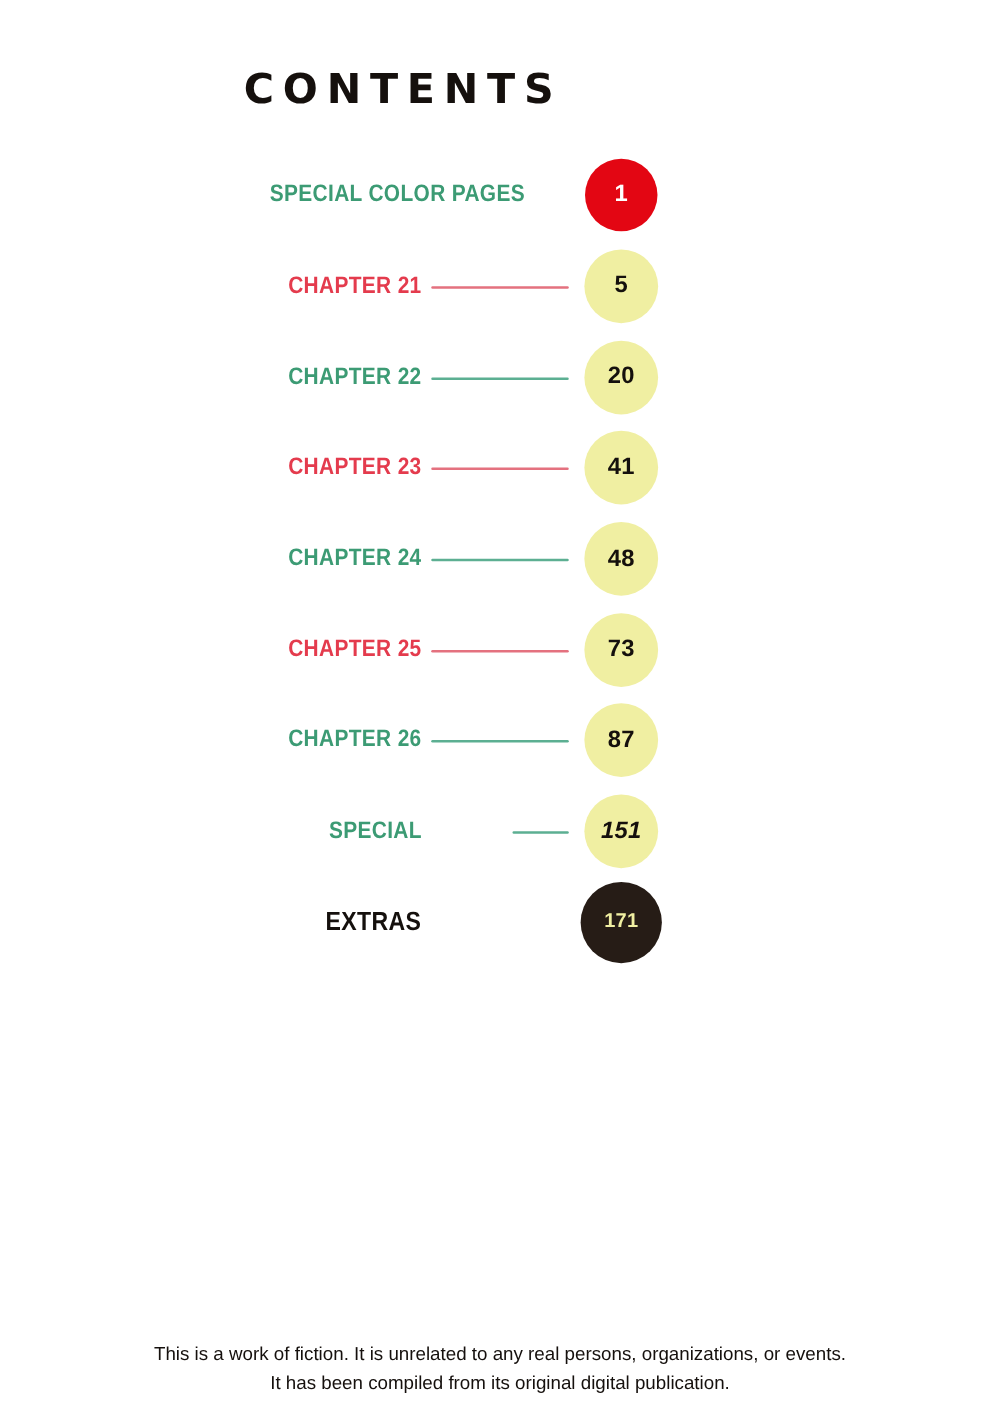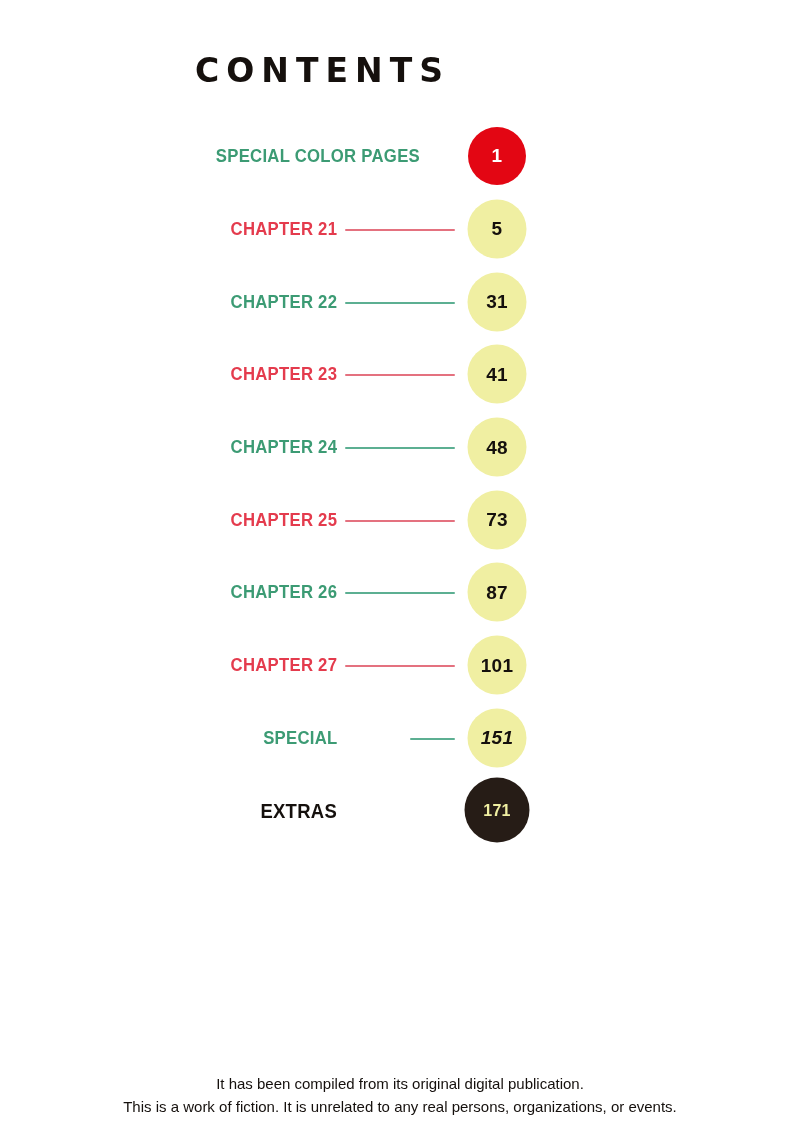--- a/index.html
+++ b/index.html
@@ -140,21 +140,21 @@
         <div class="row-badge first" style="background: rgb(227, 6, 19); color: rgb(255, 255, 255);">1</div>
       </div>
       <div class="toc-row">
         <div class="row-label" style="color: rgb(228, 59, 77);">CHAPTER 21</div>
         <div class="row-line" style="left: 345px; width: 110px; background: rgb(228, 113, 127);"></div>
         <div class="row-badge" style="background: rgb(240, 239, 162); color: rgb(21, 16, 13);">5</div>
       </div>
       <div class="toc-row">
         <div class="row-label" style="color: rgb(60, 155, 116);">CHAPTER 22</div>
         <div class="row-line" style="left: 345px; width: 110px; background: rgb(92, 175, 146);"></div>
-        <div class="row-badge" style="background: rgb(240, 239, 162); color: rgb(21, 16, 13);">31</div>
+        <div class="row-badge" style="background: rgb(240, 239, 162); color: rgb(21, 16, 13);">20</div>
       </div>
       <div class="toc-row">
         <div class="row-label" style="color: rgb(228, 59, 77);">CHAPTER 23</div>
         <div class="row-line" style="left: 345px; width: 110px; background: rgb(228, 113, 127);"></div>
         <div class="row-badge" style="background: rgb(240, 239, 162); color: rgb(21, 16, 13);">41</div>
       </div>
       <div class="toc-row">
         <div class="row-label" style="color: rgb(60, 155, 116);">CHAPTER 24</div>
         <div class="row-line" style="left: 345px; width: 110px; background: rgb(92, 175, 146);"></div>
         <div class="row-badge" style="background: rgb(240, 239, 162); color: rgb(21, 16, 13);">48</div>
@@ -163,33 +163,28 @@
         <div class="row-label" style="color: rgb(228, 59, 77);">CHAPTER 25</div>
         <div class="row-line" style="left: 345px; width: 110px; background: rgb(228, 113, 127);"></div>
         <div class="row-badge" style="background: rgb(240, 239, 162); color: rgb(21, 16, 13);">73</div>
       </div>
       <div class="toc-row">
         <div class="row-label" style="color: rgb(60, 155, 116);">CHAPTER 26</div>
         <div class="row-line" style="left: 345px; width: 110px; background: rgb(92, 175, 146);"></div>
         <div class="row-badge" style="background: rgb(240, 239, 162); color: rgb(21, 16, 13);">87</div>
       </div>
       <div class="toc-row">
-        <div class="row-label" style="color: rgb(228, 59, 77);">CHAPTER 27</div>
-        <div class="row-line" style="left: 345px; width: 110px; background: rgb(228, 113, 127);"></div>
-        <div class="row-badge" style="background: rgb(240, 239, 162); color: rgb(21, 16, 13);">101</div>
-      </div>
-      <div class="toc-row">
         <div class="row-label" style="color: rgb(60, 155, 116);">SPECIAL</div>
         <div class="row-line" style="left: 410px; width: 45px; background: rgb(92, 175, 146);"></div>
         <div class="row-badge" style="background: rgb(240, 239, 162); color: rgb(21, 16, 13); font-style: italic;">151</div>
       </div>
       <div class="toc-row">
         <div class="row-label big" style="color: rgb(21, 16, 13);">EXTRAS</div>
         <div class="row-badge last" style="background: rgb(38, 28, 22); color: rgb(240, 239, 162);">171</div>
       </div>
     </div>
 
   <div class="footer">
+    <div>This is a work of fiction. It is unrelated to any real persons, organizations, or events.</div>
     <div>It has been compiled from its original digital publication.</div>
-    <div>This is a work of fiction. It is unrelated to any real persons, organizations, or events.</div>
   </div>
 
 </div>
 
 </body></html>

